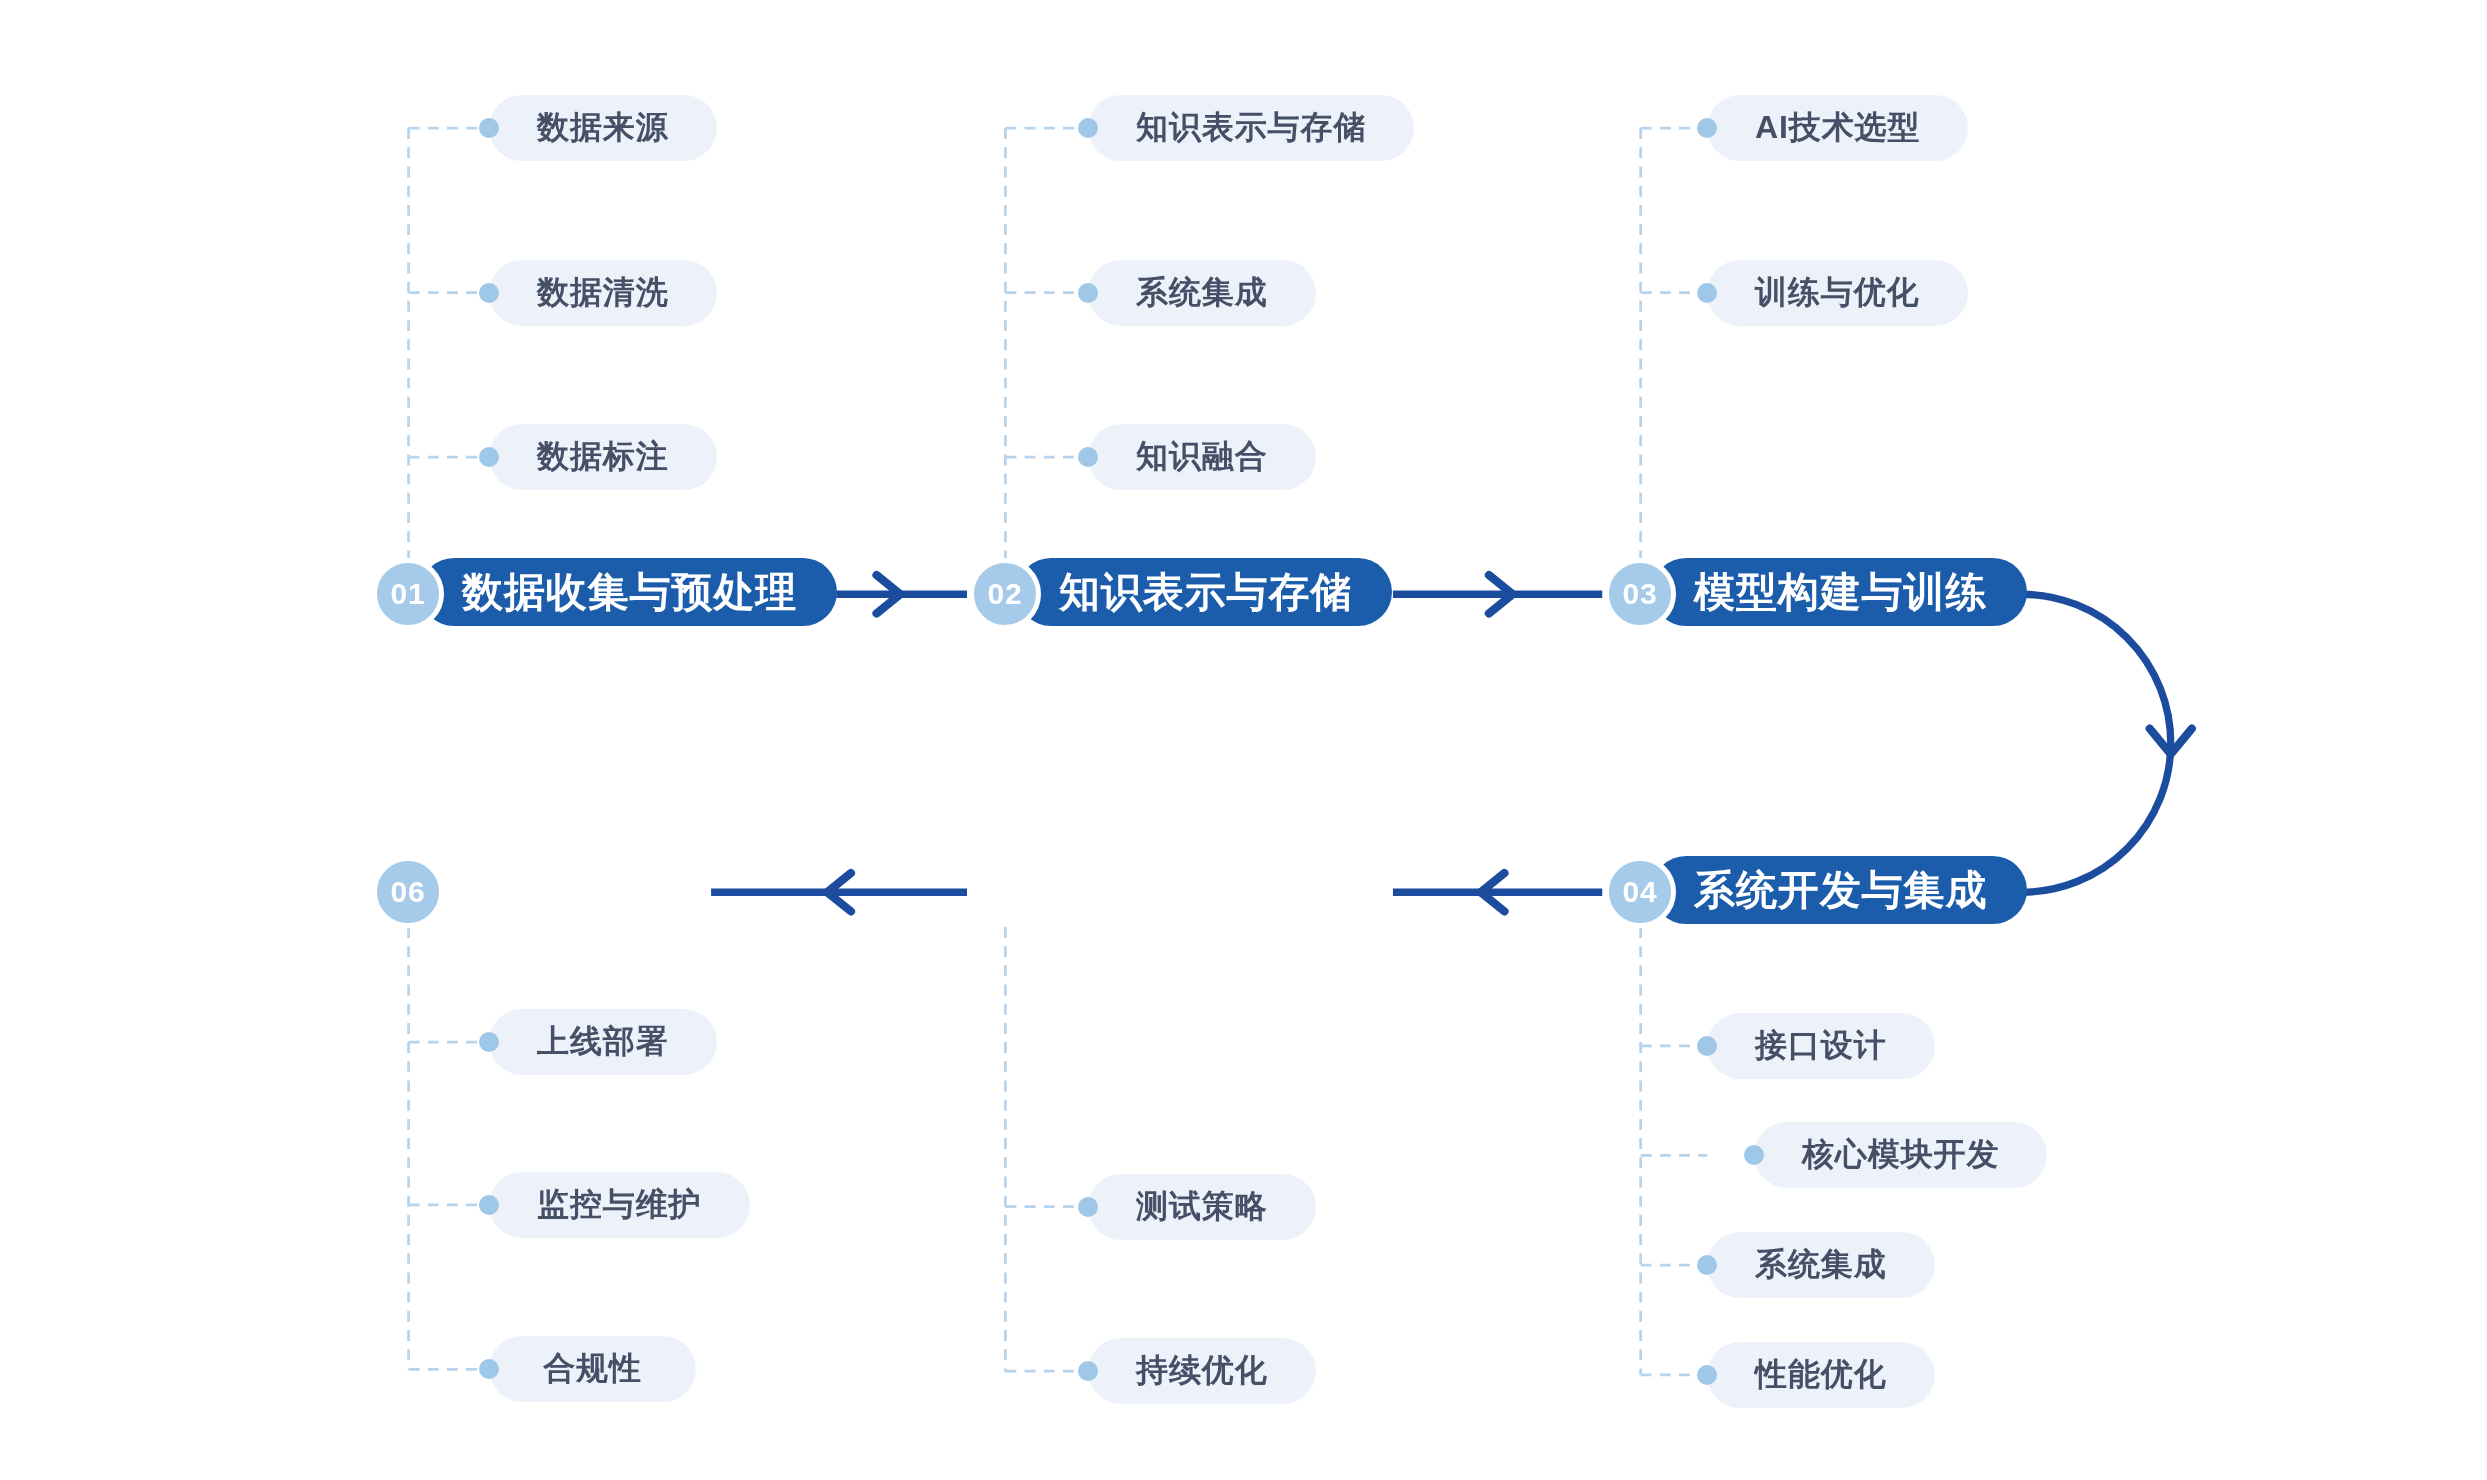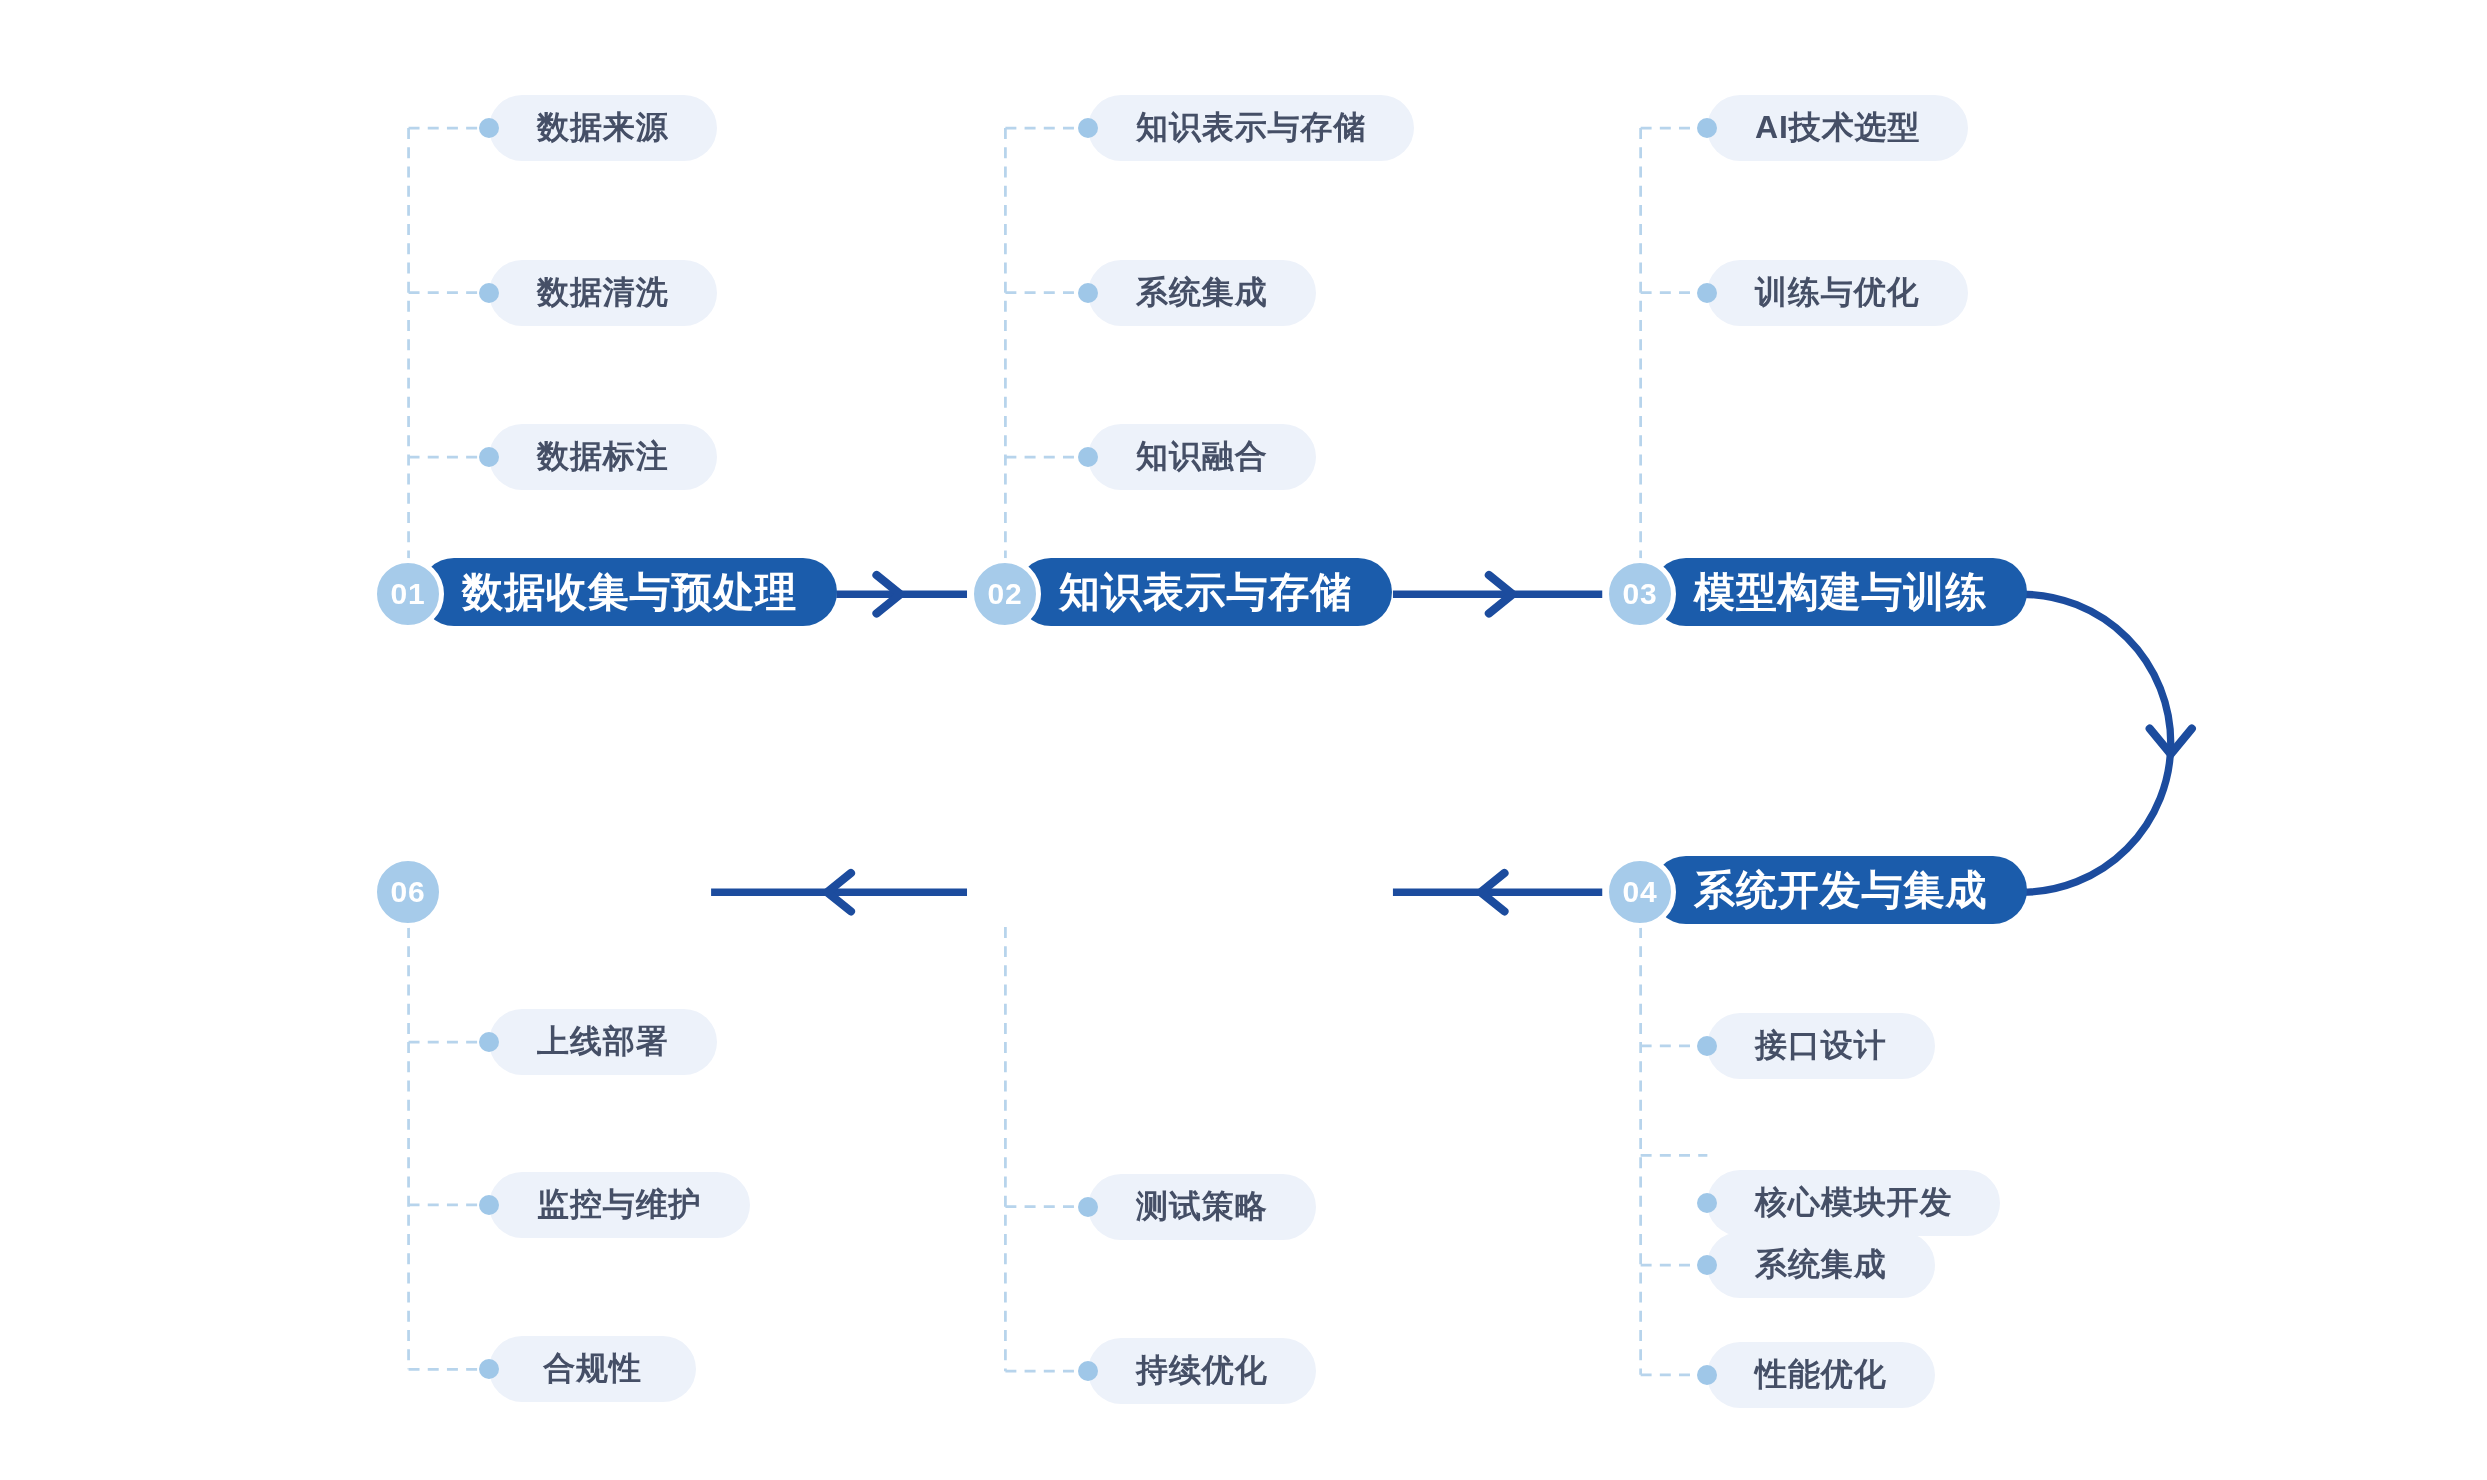--- a/index.html
+++ b/index.html
@@ -181,21 +181,21 @@
   <div class="sub" style="left:489px; top:457px;">数据标注</div>
 
   <div class="sub" style="left:1088px; top:128px;">知识表示与存储</div>
   <div class="sub" style="left:1088px; top:293px;">系统集成</div>
   <div class="sub" style="left:1088px; top:457px;">知识融合</div>
 
   <div class="sub" style="left:1707px; top:128px;">AI技术选型</div>
   <div class="sub" style="left:1707px; top:293px;">训练与优化</div>
 
   <div class="sub" style="left:1707px; top:1046px;">接口设计</div>
-  <div class="sub" style="left:1707px; top:1155px;margin-top:48px;">核心模块开发</div>
+  <div class="sub" style="left:1754px; top:1155px;">核心模块开发</div>
   <div class="sub" style="left:1707px; top:1265px;">系统集成</div>
   <div class="sub" style="left:1707px; top:1375px;">性能优化</div>
 
   <div class="sub" style="left:1088px; top:1207px;">测试策略</div>
   <div class="sub" style="left:1088px; top:1371px;">持续优化</div>
 
   <div class="sub" style="left:489px; top:1042px;">上线部署</div>
   <div class="sub" style="left:489px; top:1205px;">监控与维护</div>
   <div class="sub" style="left:489px; top:1369px;">合规性</div>
 

